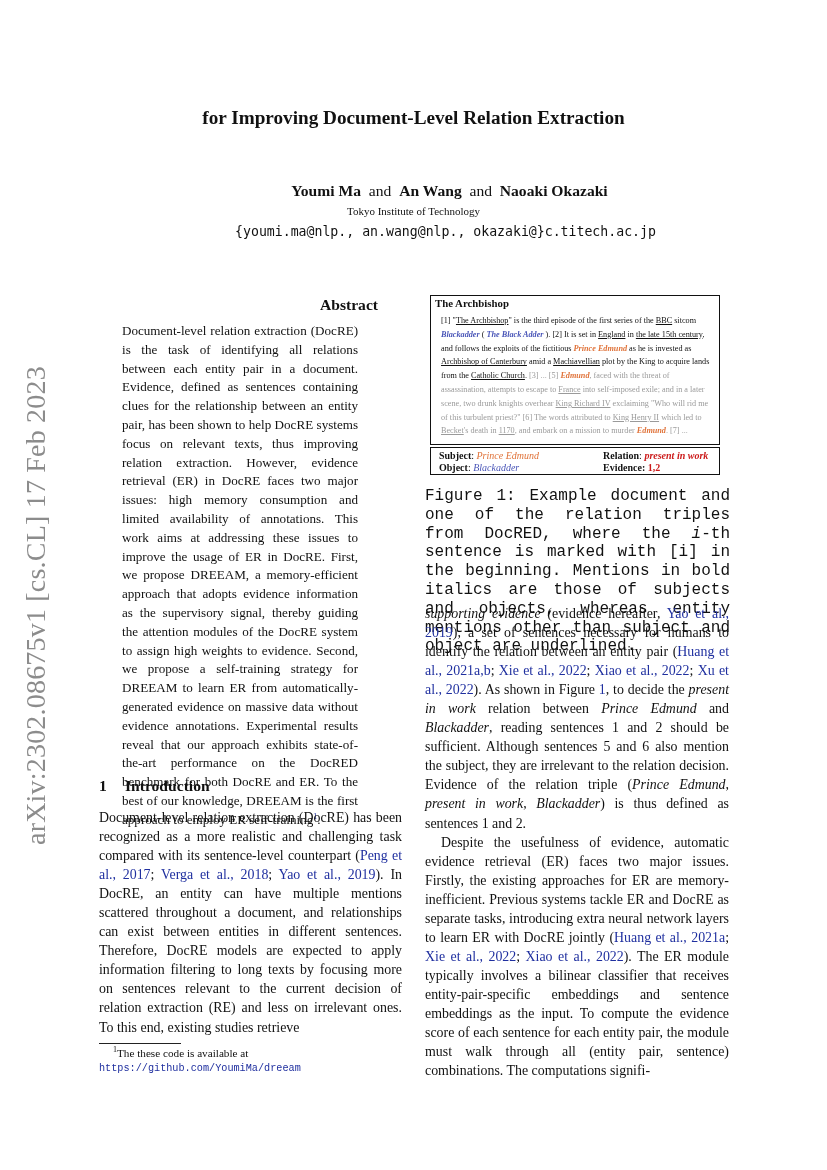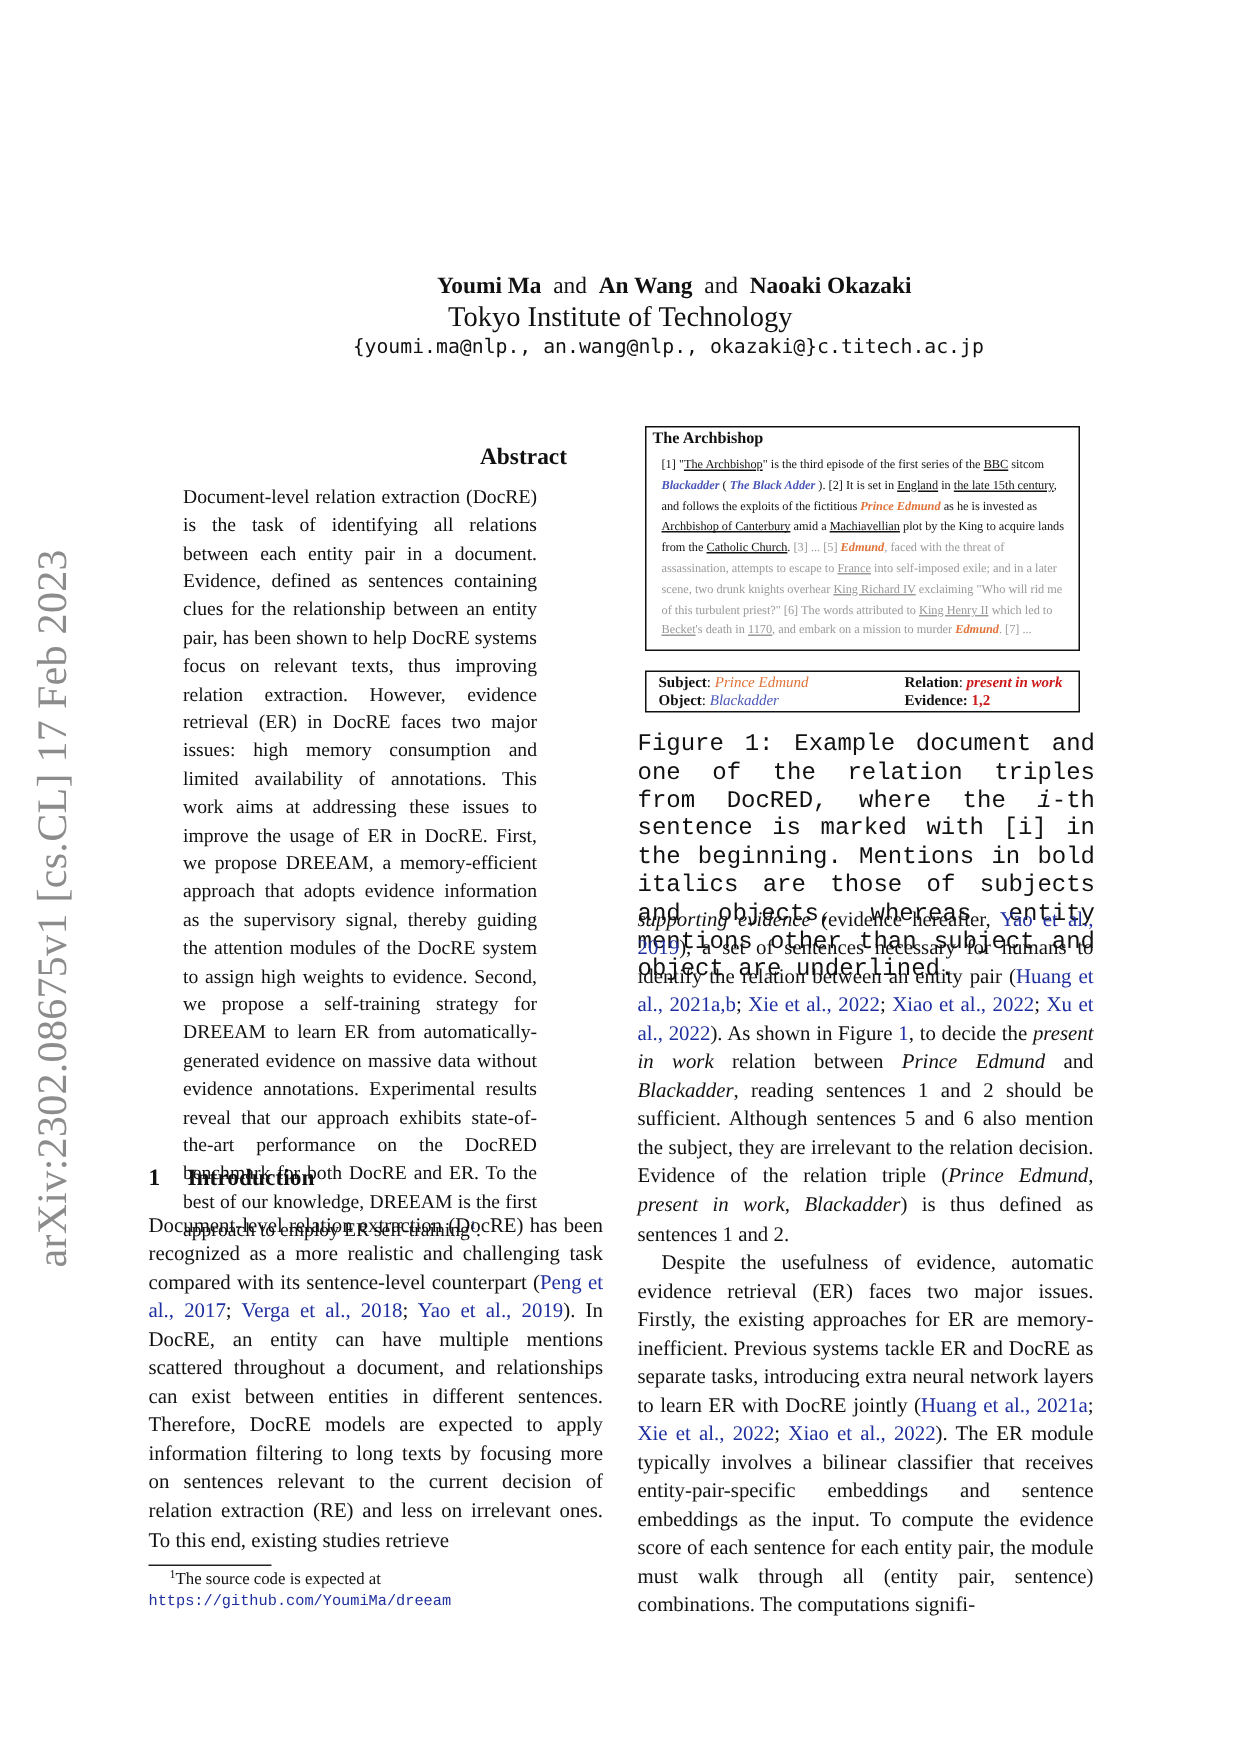--- a/index.html
+++ b/index.html
@@ -3,39 +3,39 @@
 <meta charset="utf-8">
 <style>
   html, body { margin: 0; padding: 0; background: #ffffff; }
   body { width: 827px; height: 1170px; position: relative; overflow: hidden;
          font-family: "Liberation Serif", "DejaVu Serif", serif; color: #111; }
   .abs { position: absolute; }
   .title { left: 0; width: 827px; top: 106px; text-align: center; font-weight: bold;
            font-size: 19.2px; line-height: 23px; }
   .authors { left: 0; width: 827px; top: 181px; text-align: center; font-size: 15.6px; line-height: 20px; padding-left: 36px; }
   .authors b { font-weight: bold; }
-  .affil { left: 0; width: 827px; top: 202px; text-align: center; font-size: 19px; line-height: 19px; }
+  .affil { left: 0; width: 827px; top: 202px; text-align: center; font-size: 11px; line-height: 19px; }
   .emails { left: 0; width: 827px; top: 222px; text-align: center; font-family: "DejaVu Sans Mono", "Liberation Mono", monospace; font-size: 13.2px; line-height: 19px; padding-left: 32px; }
   .arxiv { left: 20px; top: 845px; transform-origin: 0 0; transform: rotate(-90deg);
            font-family: "Liberation Serif", serif; font-size: 28px; color: #8c8c8c; white-space: nowrap; letter-spacing: 0.2px; }
   .abstract-h { left: 122px; width: 256px; top: 296px; text-align: right; font-weight: bold; font-size: 15.6px; }
   .abstract { left: 122px; width: 236px; top: 322px; font-size: 13.1px; line-height: 18.8px; text-align: justify; hyphens: auto; }
   .sec-h { left: 99px; top: 777px; font-weight: bold; font-size: 15.6px; }
   .sec-h .num { display: inline-block; width: 26px; }
   .col-text { font-size: 13.9px; line-height: 19.05px; text-align: justify; hyphens: auto; }
   .intro { left: 99px; width: 303px; top: 808px; }
   .right-body { left: 425px; width: 304px; top: 604px; }
   .right-body p { margin: 0; }
   .right-body p + p { text-indent: 16px; }
   .cite { color: #1f2f9f; }
   .footrule { left: 99px; top: 1043px; width: 82px; height: 0; border-top: 1px solid #222; }
   .footnote { left: 99px; width: 306px; top: 1046px; font-size: 11.2px; line-height: 14px; text-indent: 14px; }
   .footnote .url { font-family: Liberation Mono, monospace; font-size: 10.2px; color: #1f2f9f; }
   sup { font-size: 8px; vertical-align: top; position: relative; top: -3px; }
-  .fig-box { left: 430px; top: 284px; width: 290px; height: 150px; border: 1.4px solid #111; box-sizing: border-box; }
+  .fig-box { left: 430px; top: 295px; width: 290px; height: 150px; border: 1.4px solid #111; box-sizing: border-box; }
   .fig-title { position: absolute; left: 4px; top: 1px; font-weight: bold; font-size: 10.8px; }
   .fig-doc { position: absolute; left: 10px; top: 18px; width: 275px; font-size: 8.2px; line-height: 13.8px; }
   .fig-doc u { text-decoration: underline; }
   .grey { color: #9a9a9a; }
   .subj { color: #e0733a; font-weight: bold; font-style: italic; }
   .obj { color: #4a56b8; font-weight: bold; font-style: italic; }
   .fig-triple { left: 430px; top: 447px; width: 290px; height: 28px; border: 1.4px solid #111; box-sizing: border-box; font-size: 10px; line-height: 11.5px; }
   .fig-triple .c1 { position: absolute; left: 8px; top: 2px; }
   .fig-triple .c2 { position: absolute; left: 172px; top: 2px; }
   .fig-triple b { font-weight: bold; }
@@ -45,20 +45,21 @@
   .ev { color: #cc1a1a; font-weight: bold; }
   .caption { left: 425px; width: 305px; top: 487px; font-size: 16px; line-height: 18.8px; text-align: justify; font-family: Liberation Mono, monospace; }
   i { font-style: italic; }
 </style>
 </head>
 <body>
 
 <div class="abs arxiv">arXiv:2302.08675v1  [cs.CL]  17 Feb 2023</div>
 
 <div class="abs title">
+  <div>for Improving Document-Level Relation Extraction</div>
 </div>
 
 <div class="abs authors">
   <b>Youmi Ma</b>&nbsp;
   <span>and</span>&nbsp;
   <b>An Wang</b>&nbsp;
   <span>and</span>&nbsp;
   <b>Naoaki Okazaki</b>
 </div>
 <div class="abs affil">Tokyo Institute of Technology</div>
@@ -67,21 +68,21 @@
 <div class="abs abstract-h">Abstract</div>
 <div class="abs abstract"><span>Document-level relation extraction (DocRE) is the task of identifying all relations between each entity pair in a document. Evidence, defined as sentences containing clues for the relationship between an entity pair, has been shown to help DocRE systems focus on relevant texts, thus improving relation extraction. However, evidence retrieval (ER) in DocRE faces two major issues: high memory consumption and limited availability of annotations. This work aims at addressing these issues to improve the usage of ER in DocRE. First, we propose DREEAM, a memory-efficient approach that adopts evidence information as the supervisory signal, thereby guiding the attention modules of the DocRE system to assign high weights to evidence. Second, we propose a self-training strategy for DREEAM to learn ER from automatically-generated evidence on massive data without evidence annotations. Experimental results reveal that our approach exhibits state-of-the-art performance on the DocRED benchmark for both DocRE and ER. To the best of our knowledge, DREEAM is the first approach to employ ER self-training</span><sup class="cite">1</sup><span>.</span></div>
 
 <div class="abs sec-h">
   <span class="num">1</span><span>Introduction</span>
 </div>
 
 <div class="abs col-text intro"><span>Document-level relation extraction (DocRE) has been recognized as a more realistic and challenging task compared with its sentence-level counterpart (</span><span class="cite">Peng et al., 2017</span><span>; </span><span class="cite">Verga et al., 2018</span><span>; </span><span class="cite">Yao et al., 2019</span><span>). In DocRE, an entity can have multiple mentions scattered throughout a document, and relationships can exist between entities in different sentences. Therefore, DocRE models are expected to apply information filtering to long texts by focusing more on sentences relevant to the current decision of relation extraction (RE) and less on irrelevant ones. To this end, existing studies retrieve</span></div>
 
 <div class="abs footrule"></div>
-<div class="abs footnote"><sup>1</sup><span>The source code is expected at </span><span class="url">https://github.com/YoumiMa/dreeam</span></div>
+<div class="abs footnote"><sup>1</sup><span>The these code is available at </span><span class="url">https://github.com/YoumiMa/dreeam</span></div>
 
 <div class="abs fig-box">
   <div class="fig-title">The Archbishop</div>
   <div class="fig-doc"><span>[1] "</span><u>The Archbishop</u><span>" is the third episode of the first series of the </span><u>BBC</u><span> sitcom </span><span class="obj">Blackadder</span><span> ( </span><span class="obj">The Black Adder</span><span> ).</span><span> [2] It is set in </span><u>England</u><span> in </span><u>the late 15th century</u><span>, and follows the exploits of the fictitious </span><span class="subj">Prince Edmund</span><span> as he is invested as </span><u>Archbishop of Canterbury</u><span> amid a </span><u>Machiavellian</u><span> plot by the King to acquire lands from the </span><u>Catholic Church</u><span>.</span><span class="grey"><span> [3] ... [5] </span><span class="subj">Edmund</span><span>, faced with the threat of assassination, attempts to escape to </span><u>France</u><span> into self-imposed exile; and in a later scene, two drunk knights overhear </span><u>King Richard IV</u><span> exclaiming "Who will rid me of this turbulent priest?" [6] The words attributed to </span><u>King Henry II</u><span> which led to </span><u>Becket</u><span>'s death in </span><u>1170</u><span>, and embark on a mission to murder </span><span class="subj">Edmund</span><span>. [7] ...</span></span></div>
 </div>
 
 <div class="abs fig-triple">
   <div class="c1">
     <div><b>Subject</b>: <span class="subj-plain">Prince Edmund</span></div>
     <div><b>Object</b>: <span class="obj-plain">Blackadder</span></div>

